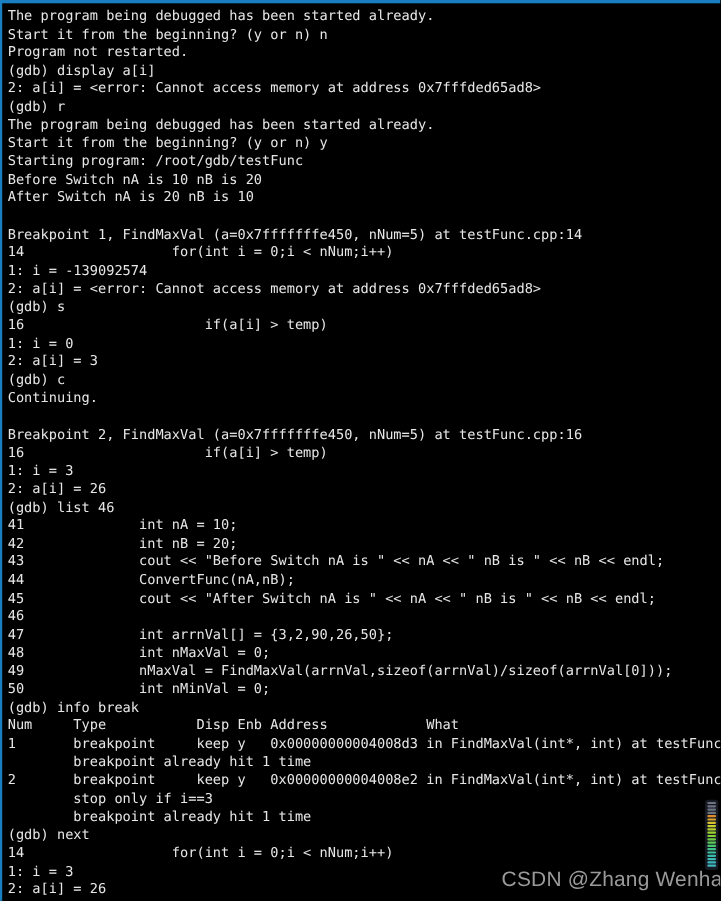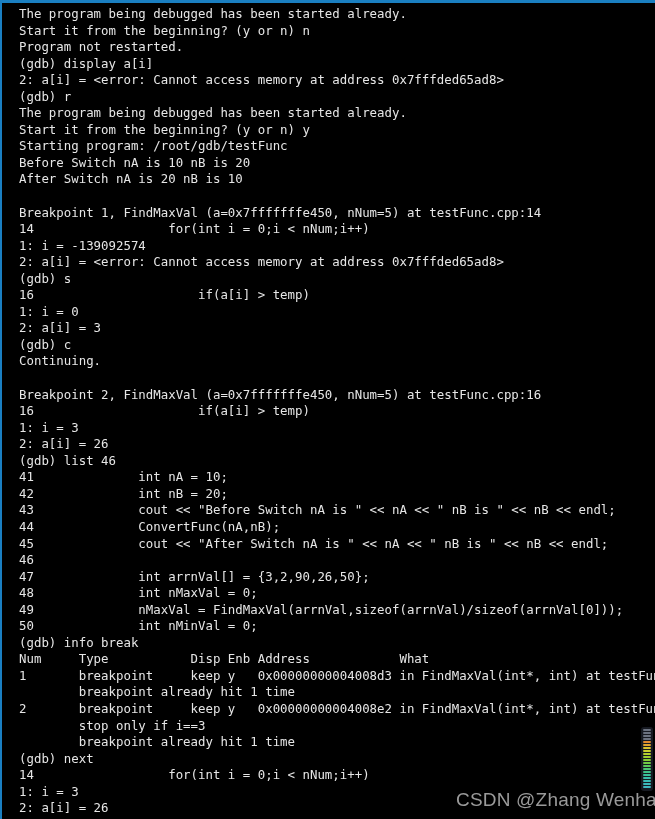--- a/index.html
+++ b/index.html
@@ -27,21 +27,20 @@
 
   #terminal-screen {
     position: absolute;
     left: 0;
     top: 0;
     right: 0;
     bottom: 0;
     padding: 3px 0 0 5px;
     overflow: hidden;
     white-space: pre;
-    margin-left: 12px;
   }
 
   .term-line {
     font-family: "DejaVu Sans Mono", monospace;
     font-size: 12.4px;
     line-height: 16.55px;
     height: 16.55px;
     color: #e6e6e6;
     white-space: pre;
     letter-spacing: 0px;

